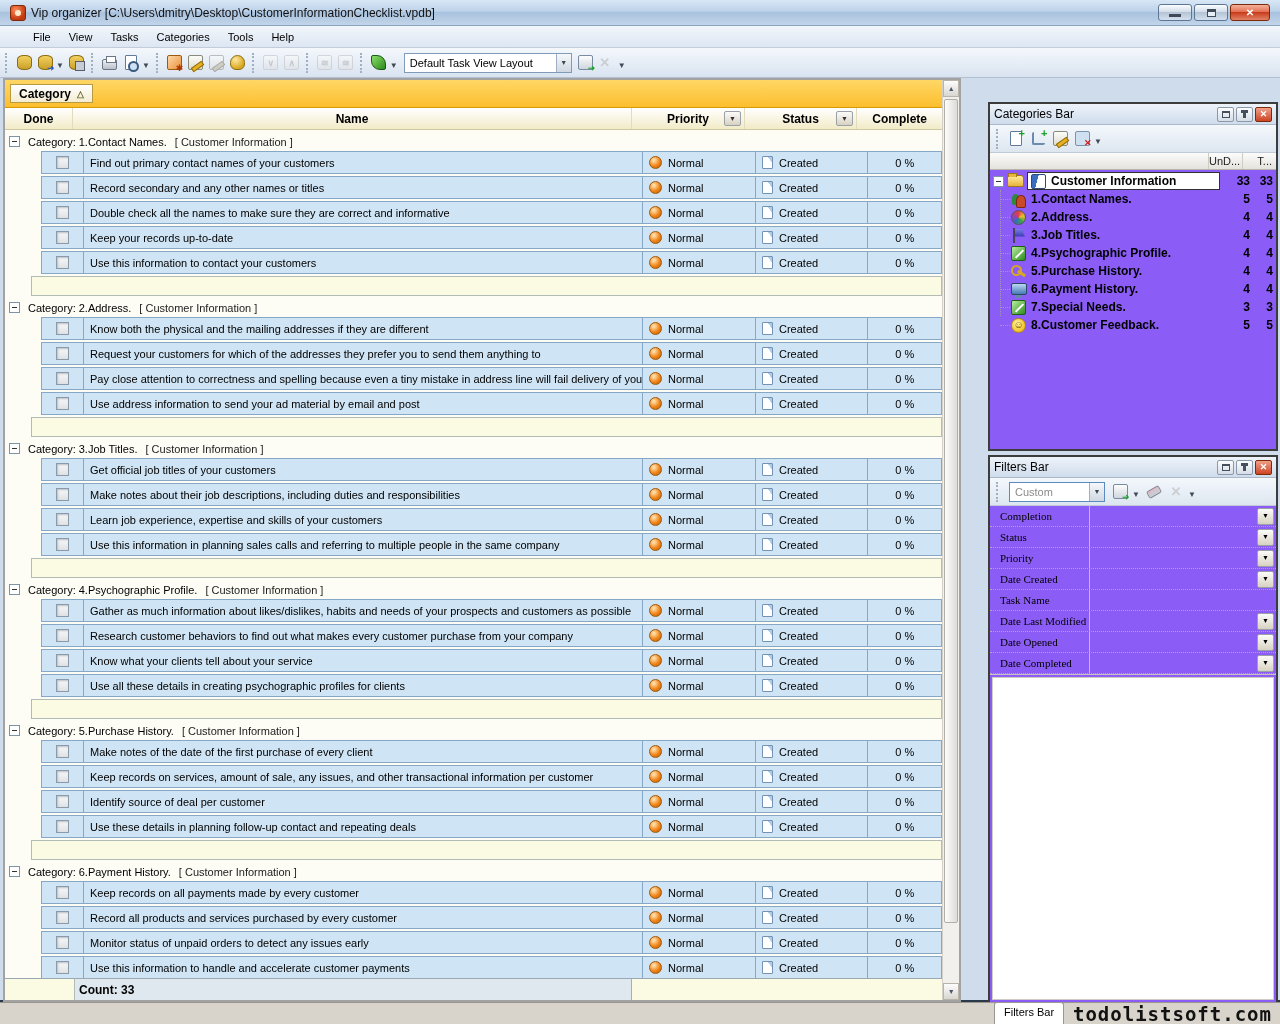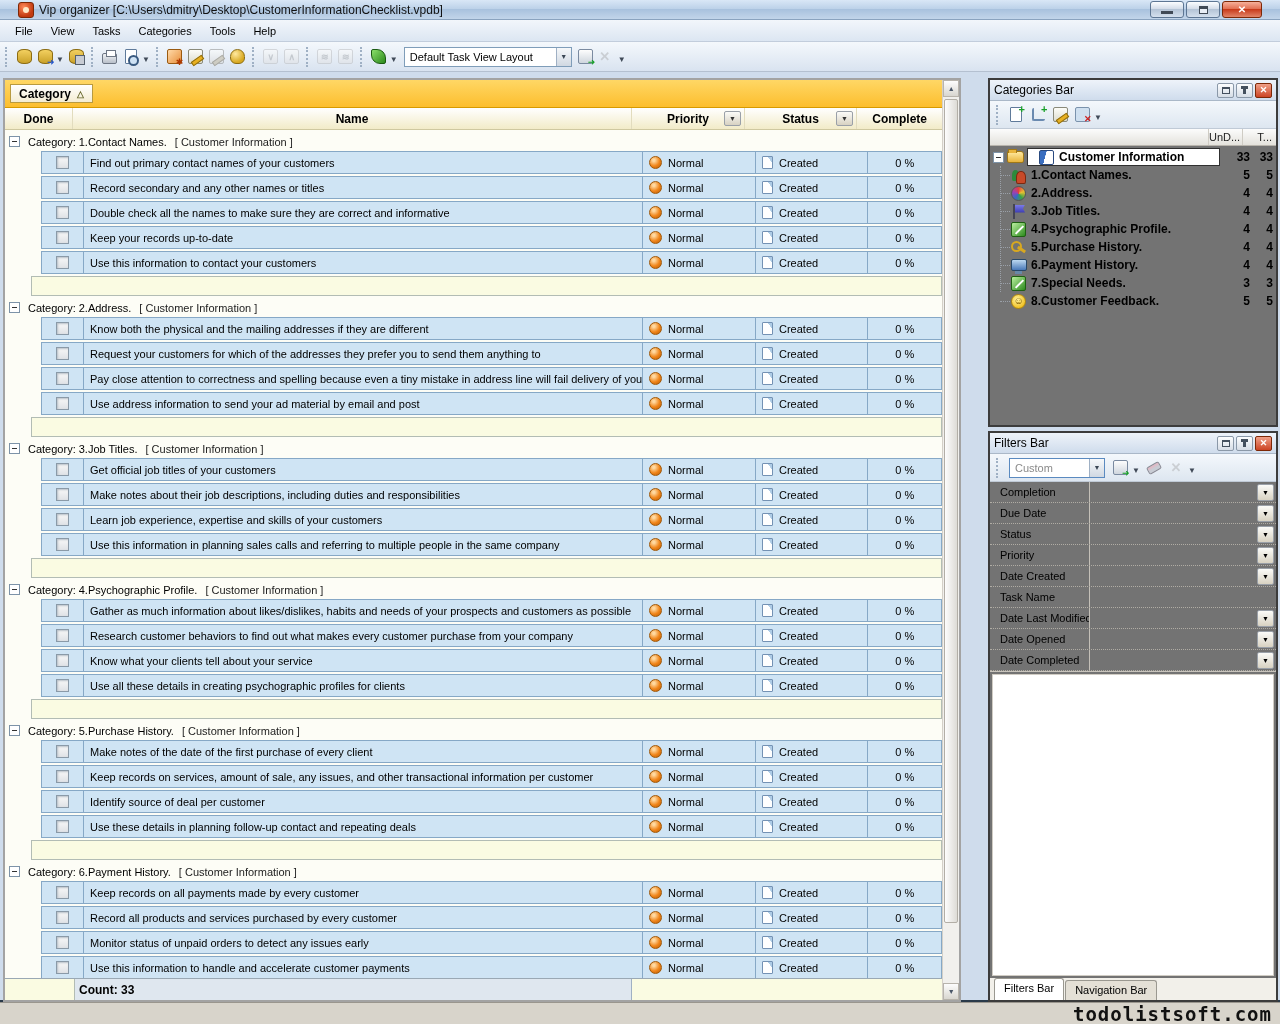--- a/index.html
+++ b/index.html
@@ -3,40 +3,40 @@
 <meta charset="utf-8">
 <style>
   * { margin:0; padding:0; box-sizing:border-box; }
   html,body { width:1280px; height:1024px; overflow:hidden;
     font-family:"Liberation Sans", sans-serif; font-size:11px; color:#000;
     background:#d8d4cb; }
 
   
   .window { position:absolute; left:0; top:0; width:1280px; height:1002px;
     background:#cfdcec; border-bottom:2px solid #2a3a4a; }
-  .titlebar { height:20px; background:linear-gradient(#d9e7f6 0%, #bdd2e9 45%, #a9c2de 50%, #c2d5ea 100%);
-    border-bottom:1px solid #8aa3bf; display:flex; align-items:center; padding:0 18px; }
+  .titlebar { height:26px; background:linear-gradient(#d9e7f6 0%, #bdd2e9 45%, #a9c2de 50%, #c2d5ea 100%);
+    border-bottom:1px solid #8aa3bf; display:flex; align-items:center; padding:0 10px; }
   .app-icon { width:16px; height:16px; margin-right:5px; border-radius:3px;
     background:radial-gradient(circle at 35% 30%, #ff8a5a, #c23a10 70%);
     border:1px solid #7d2807; position:relative; }
   .app-icon::after { content:""; position:absolute; left:4px; top:4px; width:6px; height:6px;
     background:#ffe9c8; border-radius:50%; }
   .title-text { flex:1; font-size:12px; color:#111; padding-top:1px; }
   .winbtns { display:flex; gap:2px; }
   .winbtn { width:34px; height:17px; border:1px solid #5d7693; border-radius:3px;
     background:linear-gradient(#fbfdff, #cfd9e6 50%, #b4c4d6 50%, #d4e0ee);
     display:flex; align-items:center; justify-content:center; font-size:10px; color:#333; }
   .winbtn.close { width:40px; background:linear-gradient(#f6b09a, #e06a4c 50%, #c83c1c 50%, #e28468);
     color:#fff; font-weight:bold; border-color:#7d2807; }
   .restore-glyph { width:9px; height:8px; border:1px solid #404a56; border-top:3px solid #404a56; background:#e8eef6; }
   .min-glyph { width:12px; height:3px; background:#404a56; margin-top:6px; }
 
   
   .menubar { height:22px; background:linear-gradient(#f2f6fb,#dce6f2);
-    border-bottom:1px solid #c2cddc; display:flex; align-items:center; padding-left:6px; }
+    border-bottom:1px solid #c2cddc; display:flex; align-items:center; padding-left:24px; }
   .menu-item { padding:3px 9px; border-radius:2px; }
 
   
   .toolbar { height:30px; background:linear-gradient(#f4f8fc,#d9e3f0);
     border-bottom:1px solid #b4c0d0; display:flex; align-items:center; padding-left:2px; gap:1px; }
   .grip { width:5px; height:20px; border-left:2px dotted #9fb0c4; margin:0 3px; }
   .tbi { width:20px; height:20px; display:flex; align-items:center; justify-content:center;
     border-radius:2px; position:relative; }
   .glyph { width:15px; height:15px; border-radius:2px; position:relative; }
   .g-cyl { background:linear-gradient(#f3d060,#caa22a); border:1px solid #8d6d12; border-radius:45%/28%; }
@@ -110,22 +110,22 @@
 
   
   .vscroll { width:17px; background:#f1f0ed; border-left:1px solid #d4d0c8; display:flex; flex-direction:column; }
   .sb-btn { height:17px; background:linear-gradient(#fdfdfd,#d8d6d0); border:1px solid #b8b4ac;
     display:flex; align-items:center; justify-content:center; font-size:7px; color:#4a5668; }
   .sb-track { flex:1; position:relative; }
   .sb-thumb { position:absolute; left:1px; right:1px; top:2px; height:93%;
     background:linear-gradient(90deg,#fdfdfd,#dddbd6); border:1px solid #b2aea6; border-radius:2px; }
 
   
-  .panel { position:absolute; left:988px; width:290px; background:#737373; border:2px solid #3c3c3c;
-    display:flex; flex-direction:column; }
+  .panel { position:absolute; left:988px; width:290px; background:#8b5cf6; border:2px solid #3c3c3c;
+    display:flex; flex-direction:column;margin-top:24px; }
   .p-cats { top:78px; height:349px; }
   .p-filters { top:431px; height:571px; }
   .p-title { height:21px; background:linear-gradient(#eef3fa,#cfdcec); border-bottom:1px solid #aab8c8;
     display:flex; align-items:center; padding:0 4px; font-size:12px; }
   .p-title span.cap { flex:1; }
   .pbtn { width:17px; height:15px; margin-left:2px; border:1px solid #8a98a8; border-radius:2px;
     background:linear-gradient(#fcfdfe,#d6dde6); display:flex; align-items:center; justify-content:center; }
   .pbtn.close { background:linear-gradient(#f0a088,#cc4424); color:#fff; font-weight:bold; font-size:9px; border-color:#7d2807; }
   .pb-restore { width:8px; height:7px; border:1px solid #44505e; border-top:2px solid #44505e; }
   .pb-pin { width:3px; height:8px; background:#44505e; position:relative; }
@@ -150,21 +150,21 @@
   .tree-row .cnt:last-child { width:26px; padding-right:3px; }
   .tree-root { padding-left:3px; }
   .tree-child { padding-left:21px; position:relative; }
   .tree-child::before { content:""; position:absolute; left:10px; top:9px; width:10px; border-top:1px dotted #9aa0a8; }
   .tree-vline { position:absolute; left:10px; top:20px; height:126px; border-left:1px dotted #9aa0a8; }
   .folder-ic { width:17px; height:12px; margin:0 3px; flex:none; background:linear-gradient(#ffe9a0,#e8b43c);
     border:1px solid #a07818; border-radius:1px 3px 2px 2px; position:relative; }
   .folder-ic::before { content:""; position:absolute; left:0; top:-3px; width:7px; height:3px;
     background:#e8b43c; border:1px solid #a07818; border-bottom:none; }
   .sel-box { display:flex; align-items:center; flex:1; border:1px solid #303030; background:#fff;
-    height:18px; padding-left:11px; overflow:hidden; }
+    height:18px; padding-left:3px; overflow:hidden; }
   .ti { width:15px; height:15px; margin-right:5px; flex:none; position:relative; border-radius:2px; }
   .ti-book { background:linear-gradient(105deg,#3a6ec0 40%,#ffffff 41%); border:1px solid #2a4a80; }
   .ti-people { background:transparent; }
   .ti-people::before { content:""; position:absolute; left:1px; top:2px; width:7px; height:11px;
     background:#2c8a3c; border-radius:45% 45% 20% 20%; }
   .ti-people::after { content:""; position:absolute; right:0; top:3px; width:8px; height:11px;
     background:#c84a28; border-radius:45% 45% 20% 20%; border:1px solid #7a2810; }
   .ti-palette { background:conic-gradient(#e04040,#e8c030,#38a048,#3868c8,#a040b0,#e04040); border-radius:50%; border:1px solid #555; }
   .ti-flag { background:transparent; }
   .ti-flag::before { content:""; position:absolute; left:2px; top:0; width:2px; height:15px; background:#445; }
@@ -181,21 +181,21 @@
   .ti-monitor { background:transparent; }
   .ti-monitor::before { content:""; position:absolute; left:0; top:1px; width:14px; height:10px;
     background:linear-gradient(#bcd8f0,#4878b8); border:1px solid #284868; border-radius:2px; }
   .ti-monitor::after { content:""; position:absolute; left:4px; bottom:-1px; width:7px; height:3px; background:#6888a8; }
   .ti-smiley { background:radial-gradient(circle at 40% 35%, #fff3a0, #f0c020 75%); border-radius:50%;
     border:1px solid #b08810; color:#7a5800; font-size:10px; display:flex; align-items:center; justify-content:center; }
   .ti-smiley::after { content:"☺"; margin-top:-1px; }
 
   
   .filter-rows { border-bottom:1px solid #c8c4bc; }
-  .f-row { height:21px; display:flex; align-items:center; border-bottom:1px dotted #b0aca4; }
+  .f-row { height:21px; display:flex; align-items:center; border-bottom:1px dotted #b0aca4;font-family:Liberation Serif, serif; }
   .f-label { width:100px; padding-left:10px; border-right:1px solid #c4c0b8; height:100%;
     display:flex; align-items:center; overflow:hidden; white-space:nowrap; }
   .f-val { flex:1; }
   .f-dd { width:17px; height:17px; margin-right:2px; background:linear-gradient(#fbfbf8,#d8d2c2);
     border:1px solid #9aa0a8; border-radius:2px; font-size:7px; display:flex; align-items:center; justify-content:center; }
   .f-spacer { flex:1; background:#fff; border-bottom:1px solid #c8c4bc; margin:2px; border:1px solid #d0ccc4; }
   .tabs { height:22px; display:flex; align-items:flex-end; padding-left:4px; background:#f2f0ea; gap:1px; }
   .tab { height:20px; padding:3px 9px 0; border:1px solid #9a9890; border-bottom:none;
     border-radius:3px 3px 0 0; background:#e4e0d6; }
   .tab.active { background:#fff; height:22px; position:relative; z-index:2; }
@@ -927,25 +927,20 @@
         </div>
       <span class="caret">▼</span>
     </div>
     <div class="filter-rows" id="filter-rows">
         <div class="f-row">
           <div class="f-label">Completion</div>
           <div class="f-val"></div>
           <div class="f-dd">▼</div>
         </div>
         <div class="f-row">
-          <div class="f-label">Due Date</div>
-          <div class="f-val"></div>
-          <div class="f-dd">▼</div>
-        </div>
-        <div class="f-row">
           <div class="f-label">Status</div>
           <div class="f-val"></div>
           <div class="f-dd">▼</div>
         </div>
         <div class="f-row">
           <div class="f-label">Priority</div>
           <div class="f-val"></div>
           <div class="f-dd">▼</div>
         </div>
         <div class="f-row">

